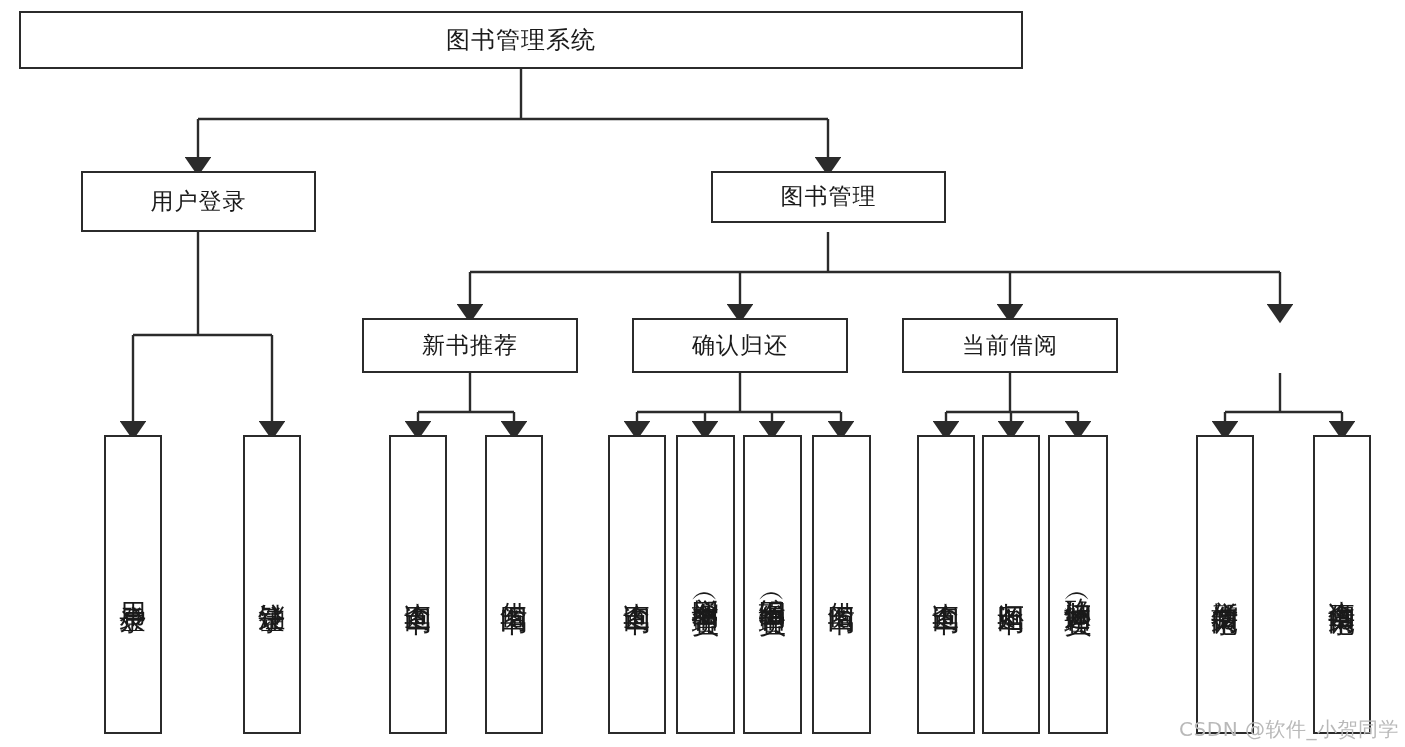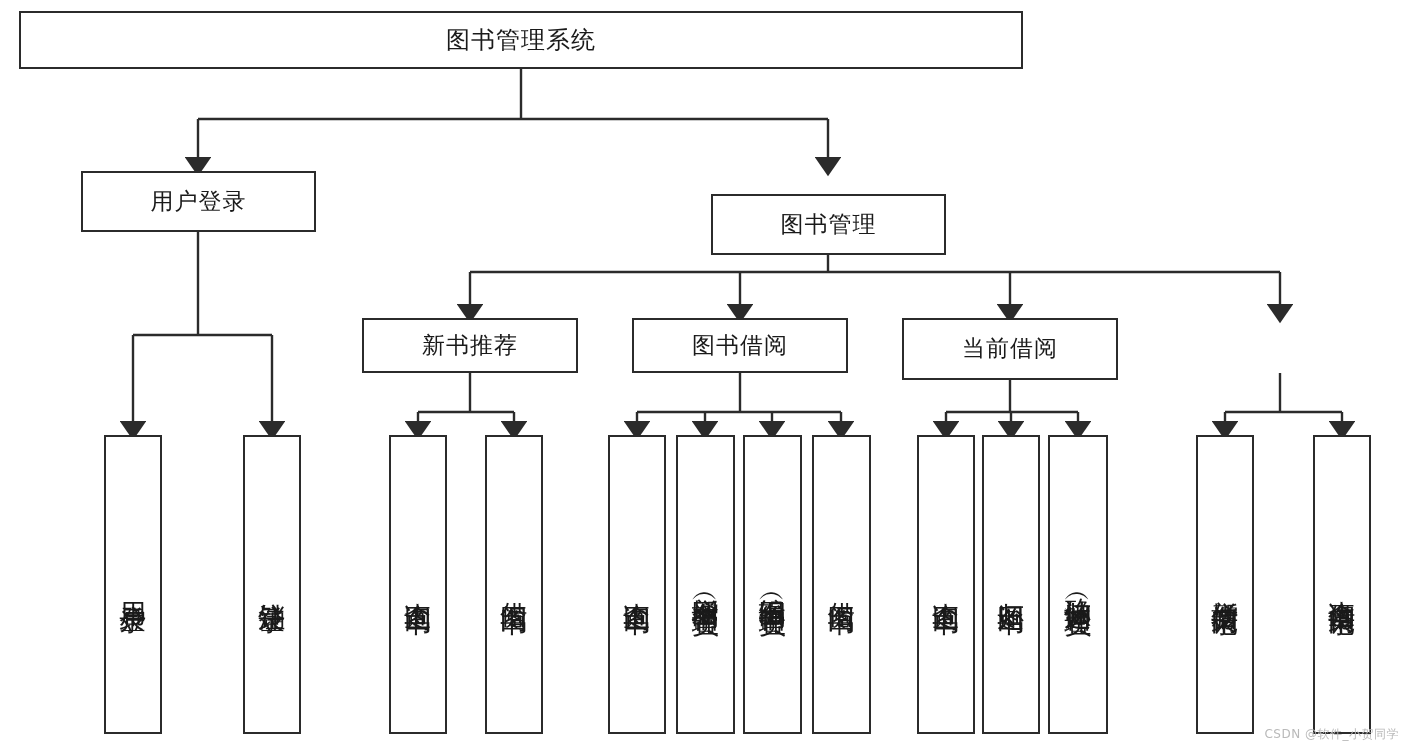--- a/index.html
+++ b/index.html
@@ -56,21 +56,21 @@
   }
   .node-v .vtext {
     writing-mode: vertical-rl;
     text-orientation: upright;
     display: block;
   }
   .watermark {
     position: absolute;
     right: 6px;
     bottom: 4px;
-    font-size: 12px;
+    font-size: 20px;
     color: #b9b9b9;
     letter-spacing: 0.5px;
     white-space: nowrap;
   }
 </style>
 </head>
 <body>
 
 <div id="canvas">
 
@@ -124,31 +124,31 @@
     </g>
   </svg>
 
   <div class="node node-h node-root" style="left:19px; top:11px; width:1004px; height:58px;">
     <span>图书管理系统</span>
   </div>
 
   <div class="node node-h" style="left:81px; top:171px; width:235px; height:61px;">
     <span>用户登录</span>
   </div>
-  <div class="node node-h" style="left:711px; top:171px; width:235px; height:61px;margin-top:23px;">
+  <div class="node node-h" style="left:711px; top:171px; width:235px; height:52px;">
     <span>图书管理</span>
   </div>
 
   <div class="node node-h" style="left:362px; top:318px; width:216px; height:55px;justify-content:center;">
     <span>新书推荐</span>
   </div>
   <div class="node node-h" style="left:632px; top:318px; width:216px; height:55px;">
-    <span>图书借阅</span>
+    <span>确认归还</span>
   </div>
-  <div class="node node-h" style="left:902px; top:318px; width:216px; height:62px;">
+  <div class="node node-h" style="left:902px; top:318px; width:216px; height:55px;">
     <span>当前借阅</span>
   </div>
 
   <div class="node node-v" style="left:104px; top:435px; width:58px; height:299px;">
     <span class="vtext">用户登录</span>
   </div>
   <div class="node node-v" style="left:243px; top:435px; width:58px; height:299px;">
     <span class="vtext">注销登录</span>
   </div>
 

